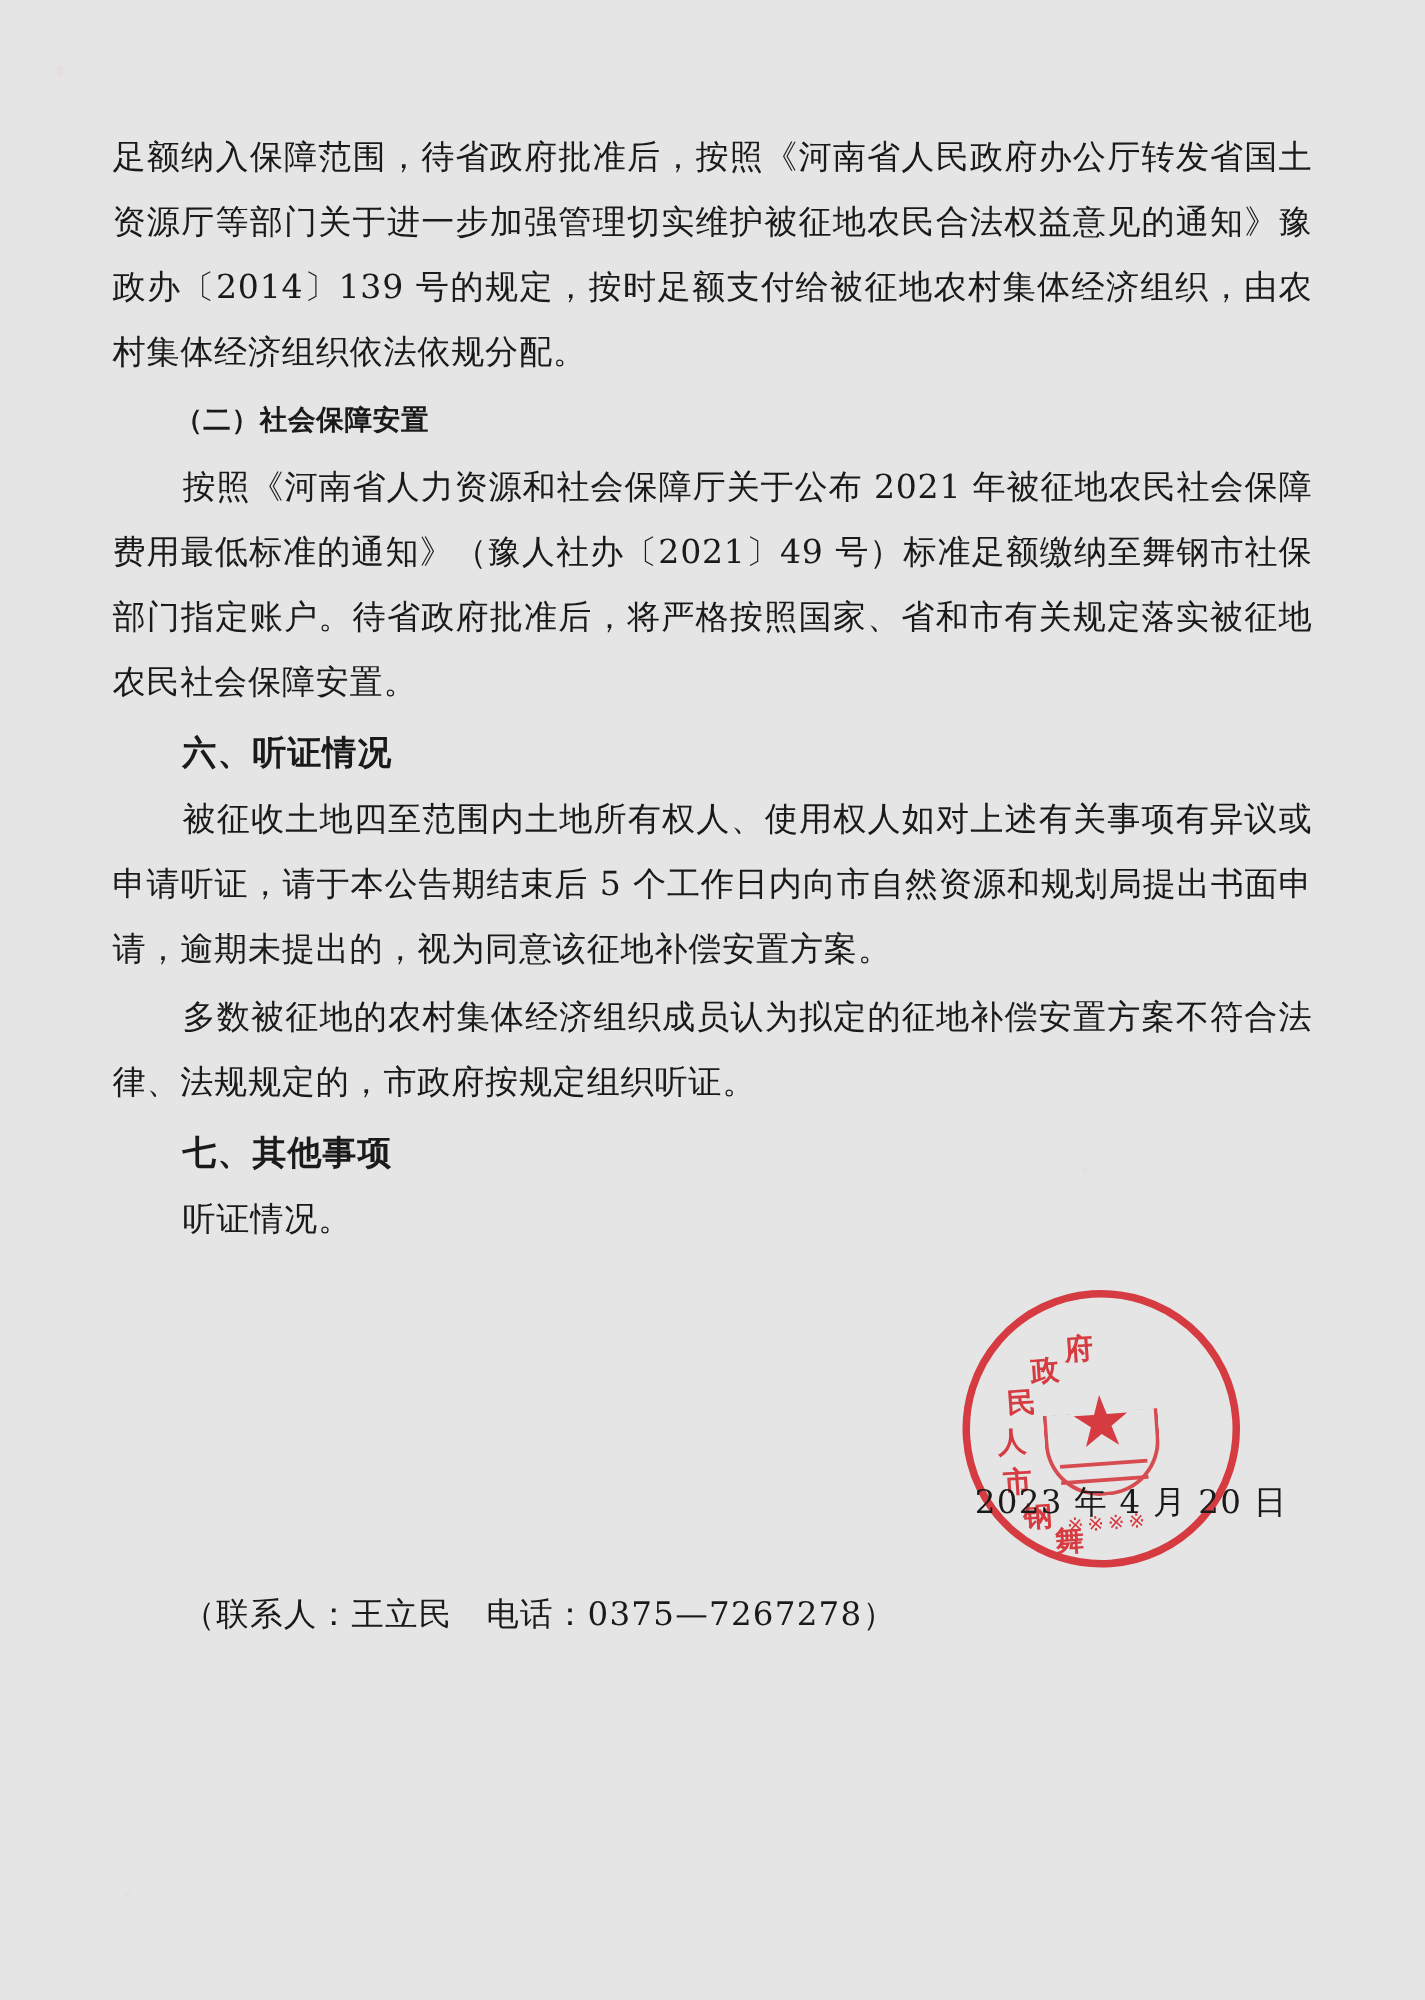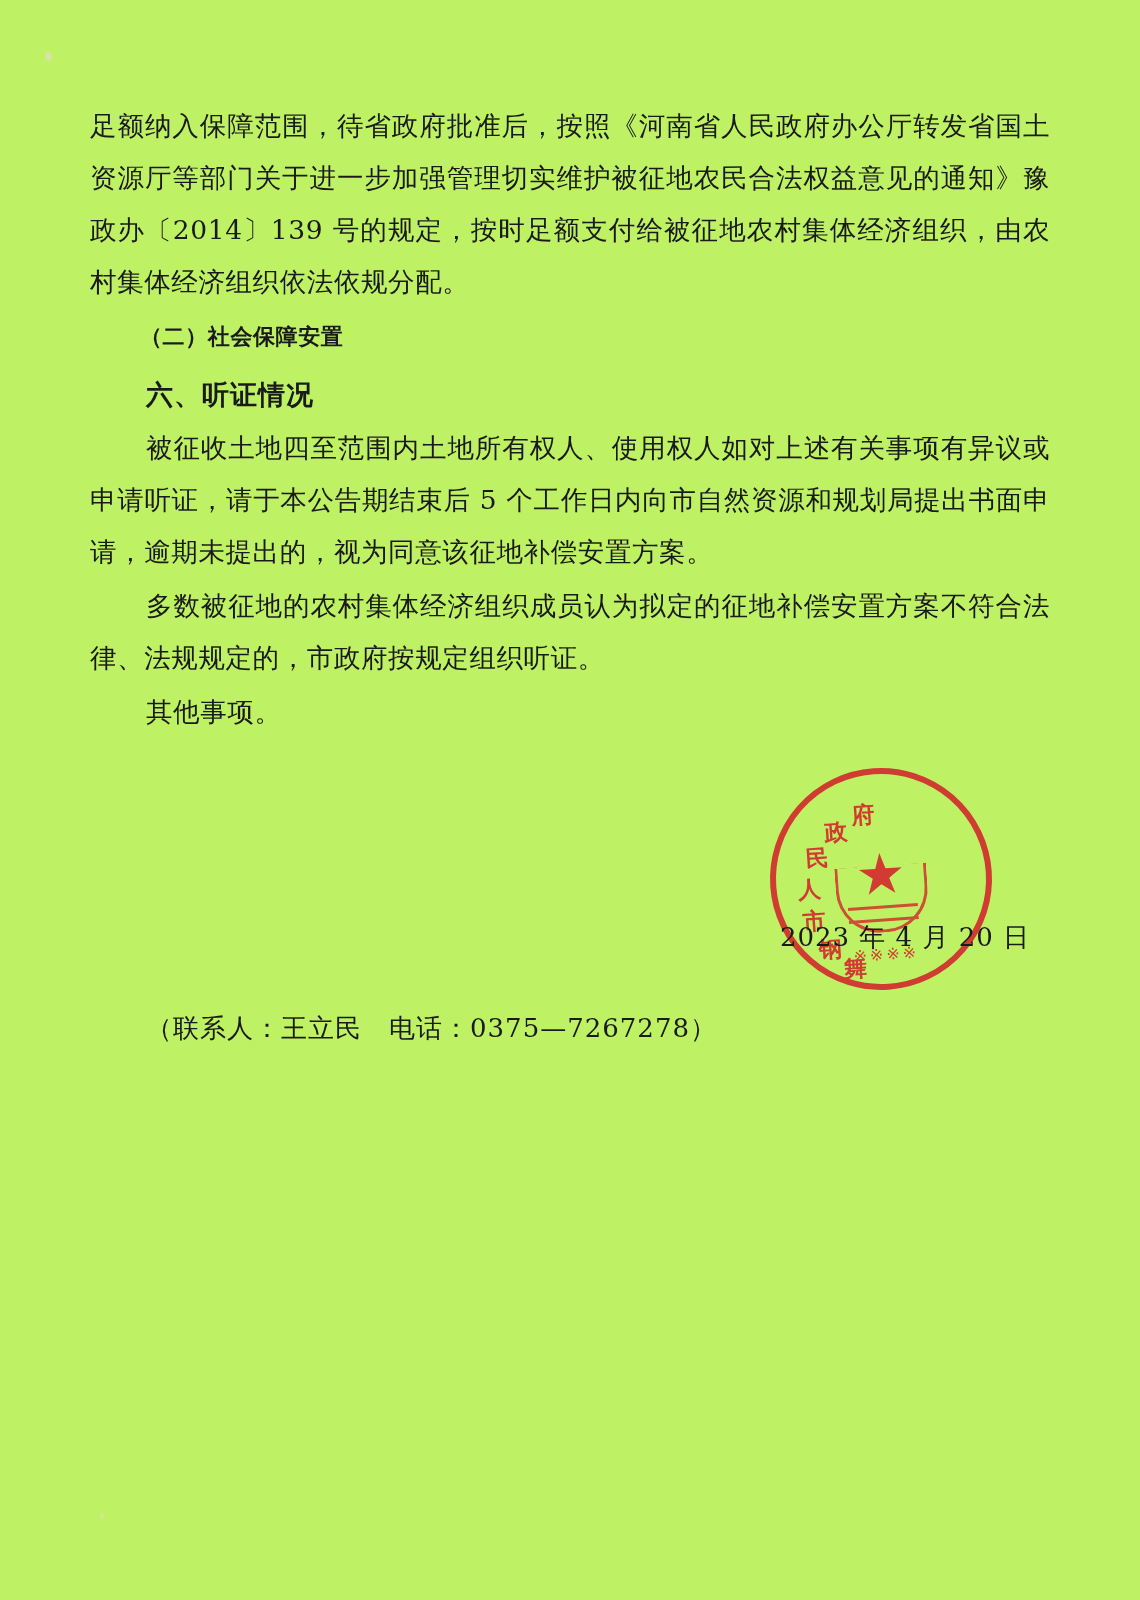--- a/index.html
+++ b/index.html
@@ -11,21 +11,21 @@
     width: 1140px;
     height: 1600px;
     position: relative;
     font-family: "DejaVu Serif", serif;
     color: #1a1a1a;
     overflow: hidden;
   }
   .page {
     position: absolute;
     inset: 0;
-    background: #bef264;
+    background: #e5e5e5;
   }
   .paper-speck {
     position: absolute;
     border-radius: 50%;
     background: #e8d9d9;
     opacity: .55;
   }
   .doc-body {
     position: absolute;
     left: 90px;
@@ -163,32 +163,34 @@
   <div class="paper-speck" style="left:45px; top:52px; width:7px; height:9px;"></div>
   <div class="paper-speck" style="left:866px; top:934px; width:5px; height:5px; opacity:.4;"></div>
   <div class="paper-speck" style="left:100px; top:1513px; width:4px; height:6px; opacity:.35;"></div>
 
   <div class="doc-body">
 
     <p>足额纳入保障范围，待省政府批准后，按照《河南省人民政府办公厅转发省国土资源厅等部门关于进一步加强管理切实维护被征地农民合法权益意见的通知》豫政办〔2014〕139 号的规定，按时足额支付给被征地农村集体经济组织，由农村集体经济组织依法依规分配。</p>
 
     <p class="subsection">（二）社会保障安置</p>
 
+    <p class="indent">按照《河南省人力资源和社会保障厅关于公布 2021 年被征地农民社会保障费用最低标准的通知》（豫人社办〔2021〕49 号）标准足额缴纳至舞钢市社保部门指定账户。待省政府批准后，将严格按照国家、省和市有关规定落实被征地农民社会保障安置。</p>
 
 
 
     <h2 class="section">六、听证情况</h2>
 
     <p class="indent">被征收土地四至范围内土地所有权人、使用权人如对上述有关事项有异议或申请听证，请于本公告期结束后 5 个工作日内向市自然资源和规划局提出书面申请，逾期未提出的，视为同意该征地补偿安置方案。</p>
 
     <p class="indent">多数被征地的农村集体经济组织成员认为拟定的征地补偿安置方案不符合法律、法规规定的，市政府按规定组织听证。</p>
 
-
-
-    <p class="indent">其他事项。</p>
+    <h2 class="section">七、其他事项</h2>
+
+
+    <p class="indent">听证情况。</p>
 
     <div class="sign-area">
       <div class="seal">
         <div class="seal-inner"></div>
         <div class="seal-text">
           <span style="transform: rotate(-62deg) translate(-84px,-4px) rotate(62deg);">舞</span>
           <span style="transform: rotate(-40deg) translate(-84px,-4px) rotate(40deg);">钢</span>
           <span style="transform: rotate(-18deg) translate(-84px,-4px) rotate(18deg);">市</span>
           <span style="transform: rotate(4deg) translate(-84px,-4px) rotate(-4deg);">人</span>
           <span style="transform: rotate(26deg) translate(-84px,-4px) rotate(-26deg);">民</span>

